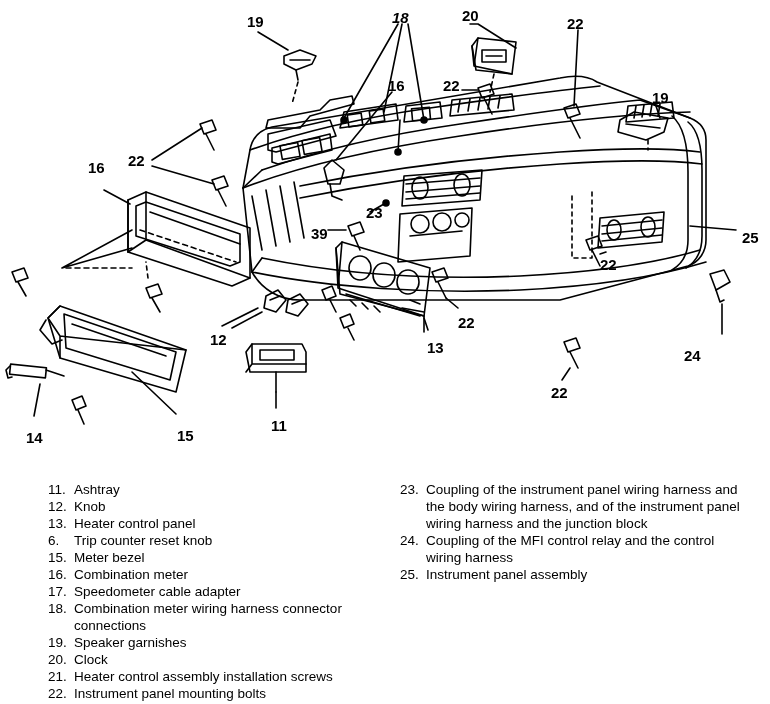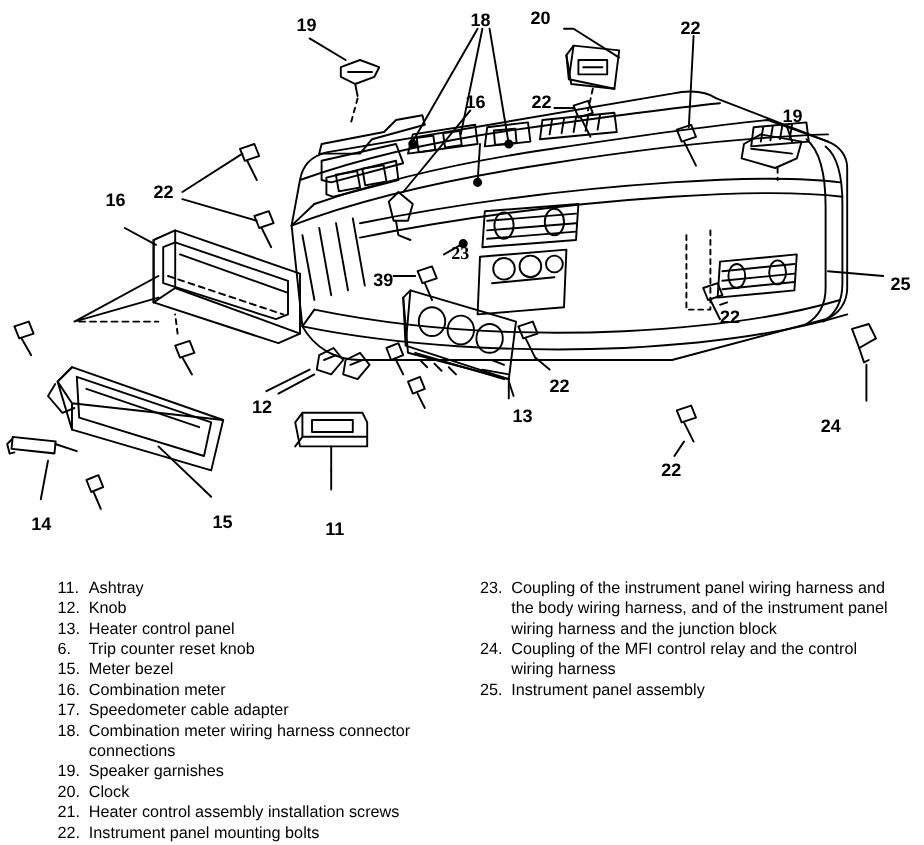--- a/index.html
+++ b/index.html
@@ -271,38 +271,38 @@
 
         <path d="M276,408 L276,392"></path>
 
         <path d="M222,326 L258,308"></path>
 
         <path d="M428,330 L424,318"></path>
       </g>
     </svg>
 
     <div class="callout" style="left:247px;top:14px;">19</div>
-    <div class="callout" style="left:392px;top:10px;">18</div>
-    <div class="callout" style="left:442px;top:8px;">20</div>
+    <div class="callout" style="left:392px;top:10px;font-style:italic;">18</div>
+    <div class="callout" style="left:462px;top:8px;">20</div>
     <div class="callout" style="left:567px;top:16px;">22</div>
     <div class="callout" style="left:388px;top:78px;">16</div>
     <div class="callout" style="left:443px;top:78px;">22</div>
     <div class="callout" style="left:652px;top:90px;">19</div>
     <div class="callout" style="left:128px;top:153px;">22</div>
     <div class="callout" style="left:88px;top:160px;">16</div>
     <div class="callout" style="left:311px;top:226px;">39</div>
-    <div class="callout" style="left:376px;top:205px;font-family:Liberation Serif, serif;">23</div>
+    <div class="callout" style="left:366px;top:205px;">23</div>
     <div class="callout" style="left:742px;top:230px;">25</div>
     <div class="callout" style="left:600px;top:257px;">22</div>
     <div class="callout" style="left:458px;top:315px;">22</div>
     <div class="callout" style="left:210px;top:332px;">12</div>
     <div class="callout" style="left:427px;top:340px;">13</div>
     <div class="callout" style="left:684px;top:348px;">24</div>
     <div class="callout" style="left:551px;top:385px;">22</div>
-    <div class="callout" style="left:271px;top:434px;">11</div>
+    <div class="callout" style="left:271px;top:418px;">11</div>
     <div class="callout" style="left:26px;top:430px;">14</div>
     <div class="callout" style="left:177px;top:428px;">15</div>
   </div>
 
   <div class="legend">
     <div class="legend-col left">
       <div class="legend-item">
         <span class="legend-num">11.</span>
         <span class="legend-text">Ashtray</span>
       </div>

